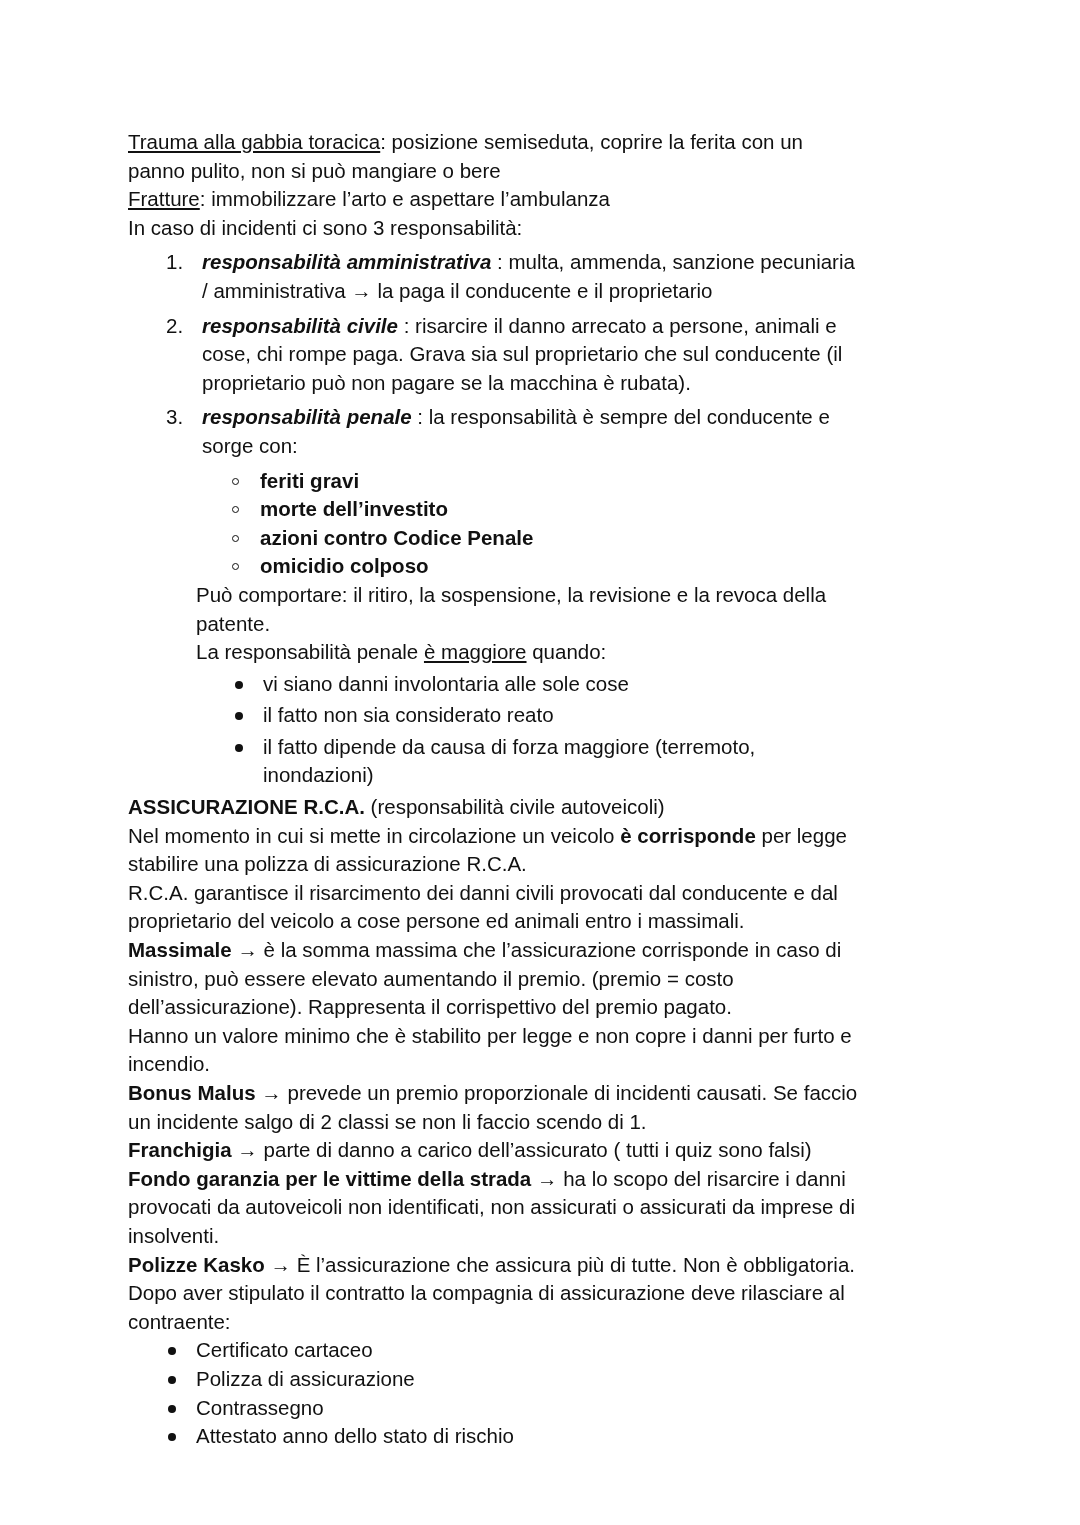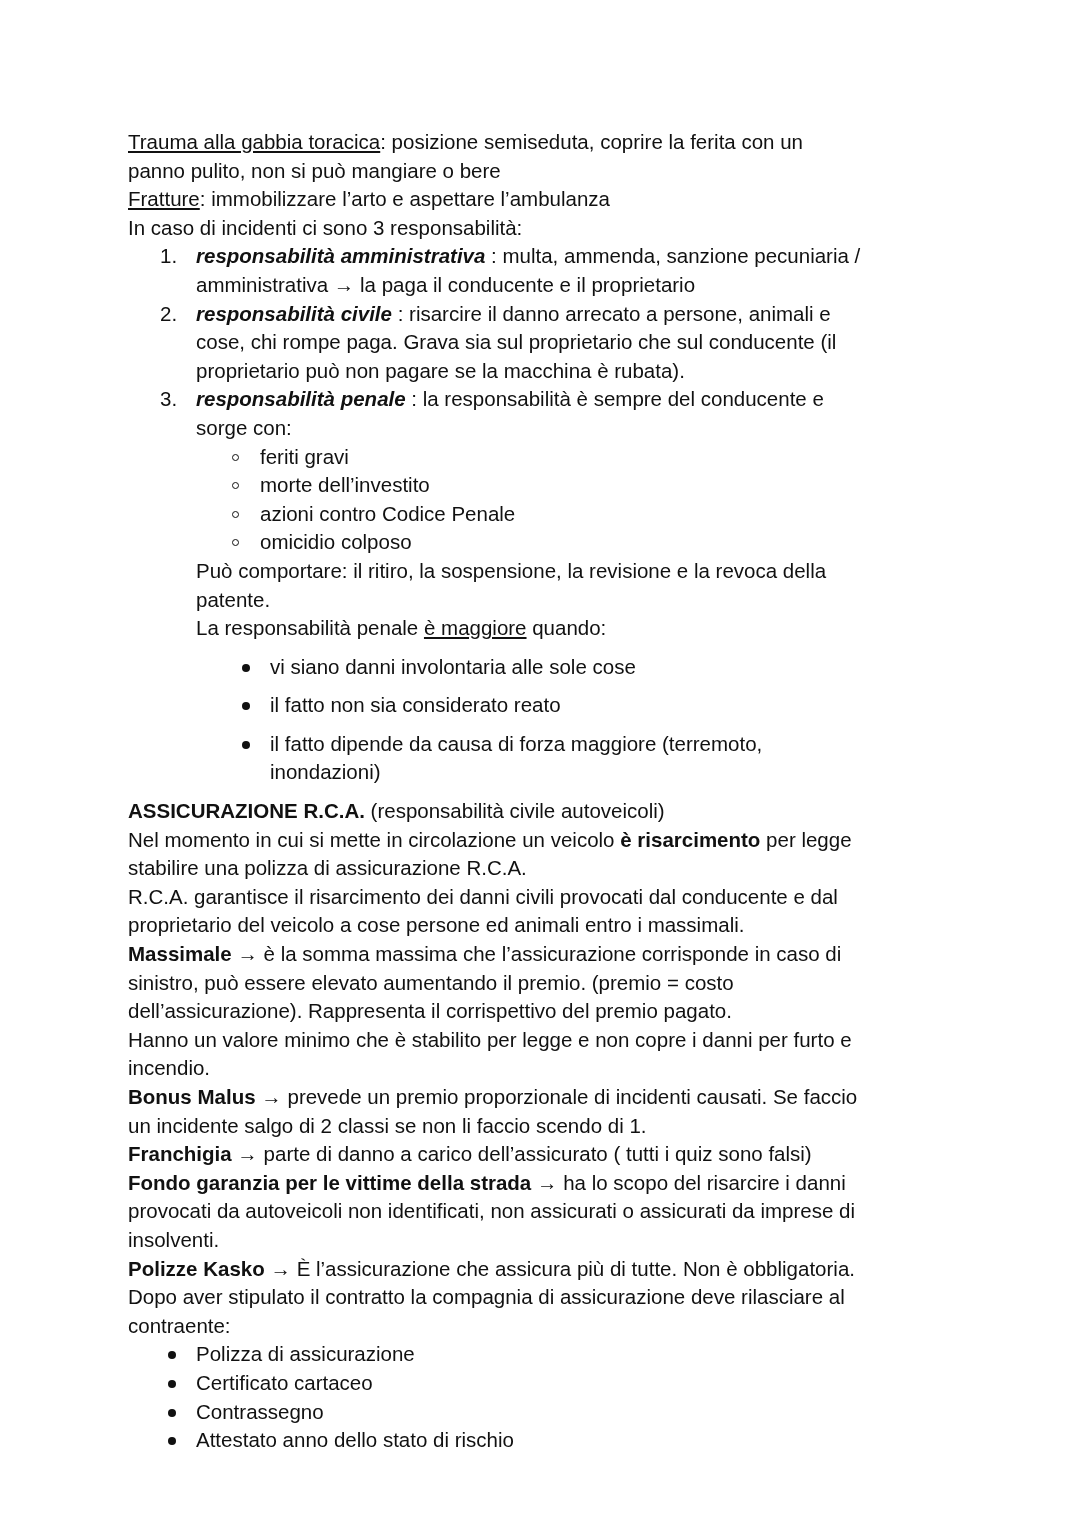--- a/index.html
+++ b/index.html
@@ -51,39 +51,40 @@
 
   
   ol.num-list {
     margin: 0;
     padding: 0;
     list-style: none;
     counter-reset: numitem;
   }
   ol.num-list > li {
     position: relative;
-    margin: 0;
+    margin: 6px;
     padding: 0 0 0 68px;
     counter-increment: numitem;
   }
   ol.num-list > li::before {
     content: counter(numitem) ".";
     position: absolute;
     left: 32px;
     top: 0;
     width: 28px;
     text-align: left;
     font-weight: 400;
   }
 
   
   ul.circle-list {
     margin: 0;
     padding: 0;
     list-style: none;
+    font-weight: bold;
   }
   ul.circle-list > li {
     position: relative;
     margin: 0;
     padding: 0 0 0 132px;
   }
   ul.circle-list > li::before {
     content: "";
     position: absolute;
     left: 104px;
@@ -96,21 +97,21 @@
   }
 
   
   ul.disc-list-deep {
     margin: 0;
     padding: 0;
     list-style: none;
   }
   ul.disc-list-deep > li {
     position: relative;
-    margin: 10px;
+    margin: 3px;
     padding: 0 0 0 132px;
   }
   ul.disc-list-deep > li::before {
     content: "";
     position: absolute;
     left: 104px;
     top: 11px;
     width: 8px;
     height: 8px;
     background: #111111;
@@ -180,39 +181,39 @@
       <ul class="disc-list-deep">
         <li><span>vi siano danni involontaria alle sole cose</span></li>
         <li><span>il fatto non sia considerato reato</span></li>
         <li><span>il fatto dipende da causa di forza maggiore (terremoto, inondazioni)</span></li>
       </ul>
 
     </ol>
 
     <p class="line"><span class="b">ASSICURAZIONE R.C.A.</span><span> (responsabilità civile autoveicoli)</span></p>
 
-    <p class="line"><span>Nel momento in cui si mette in circolazione un veicolo </span><span class="b">è risarcimento</span><span> per legge stabilire una polizza di assicurazione R.C.A.</span></p>
+    <p class="line"><span>Nel momento in cui si mette in circolazione un veicolo </span><span class="b">è corrisponde</span><span> per legge stabilire una polizza di assicurazione R.C.A.</span></p>
 
     <p class="line">R.C.A. garantisce il risarcimento dei danni civili provocati dal conducente e dal proprietario del veicolo a cose persone ed animali entro i massimali.</p>
 
     <p class="line"><span class="b">Massimale</span><span class="arrow"> → </span><span>è la somma massima che l’assicurazione corrisponde in caso di sinistro, può essere elevato aumentando il premio. (premio = costo dell’assicurazione). Rappresenta il corrispettivo del premio pagato.</span></p>
 
     <p class="line">Hanno un valore minimo che è stabilito per legge e non copre i danni per furto e incendio.</p>
 
     <p class="line"><span class="b">Bonus Malus</span><span class="arrow"> → </span><span>prevede un premio proporzionale di incidenti causati. Se faccio un incidente salgo di 2 classi se non li faccio scendo di 1.</span></p>
 
     <p class="line"><span class="b">Franchigia</span><span class="arrow"> → </span><span>parte di danno a carico dell’assicurato ( tutti i quiz sono falsi)</span></p>
 
     <p class="line"><span class="b">Fondo garanzia per le vittime della strada</span><span class="arrow"> → </span><span>ha lo scopo del risarcire i danni provocati da autoveicoli non identificati, non assicurati o assicurati da imprese di insolventi.</span></p>
 
     <p class="line"><span class="b">Polizze Kasko</span><span class="arrow"> → </span><span>È l’assicurazione che assicura più di tutte. Non è obbligatoria.</span></p>
 
     <p class="line">Dopo aver stipulato il contratto la compagnia di assicurazione deve rilasciare al contraente:</p>
 
     <ul class="disc-list">
+      <li><span>Certificato cartaceo</span></li>
       <li><span>Polizza di assicurazione</span></li>
-      <li><span>Certificato cartaceo</span></li>
       <li><span>Contrassegno</span></li>
       <li><span>Attestato anno dello stato di rischio</span></li>
     </ul>
 
   </div>
 </div>
 
 </body></html>

